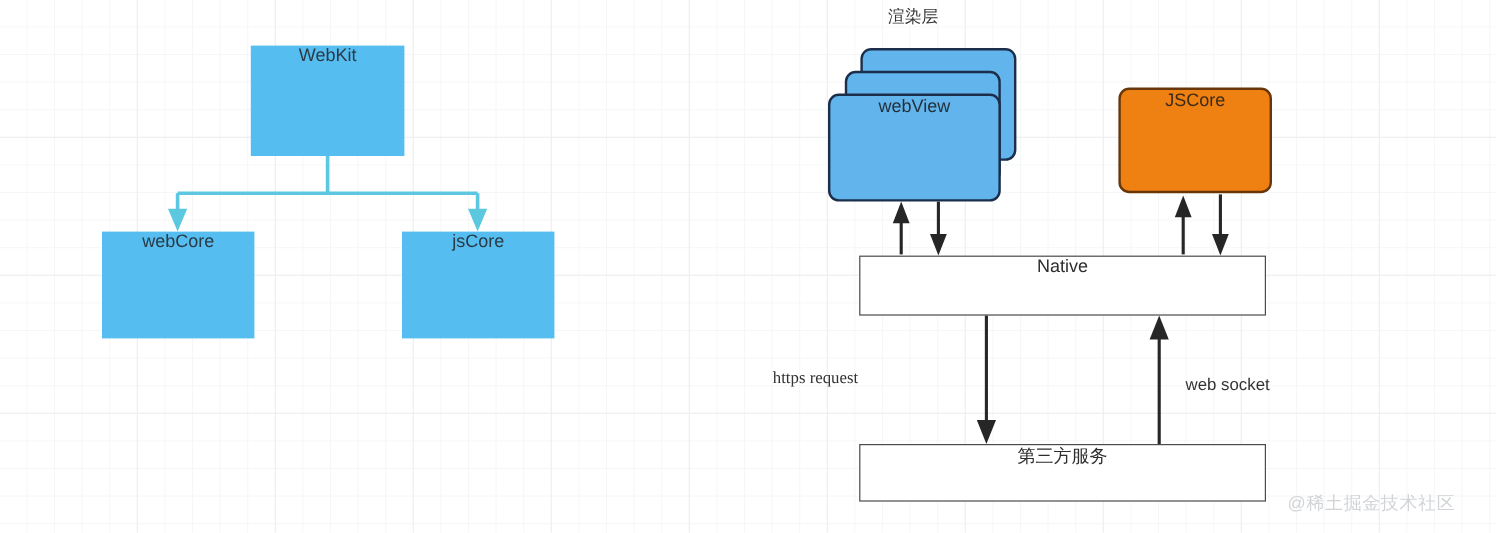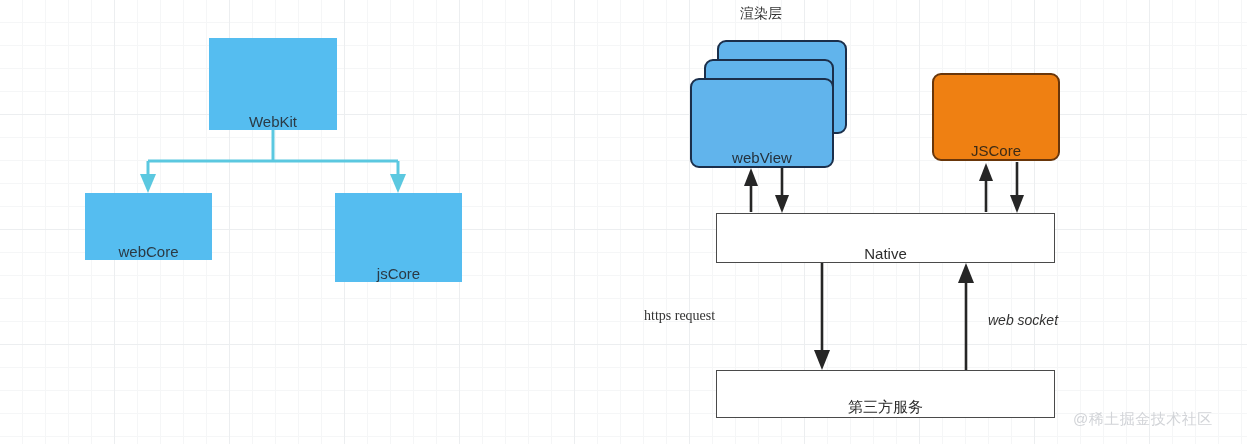--- a/index.html
+++ b/index.html
@@ -20,21 +20,21 @@
       linear-gradient(to bottom, #f5f6f7 1px, transparent 1px);
     background-size: 115px 115px, 115px 115px, 23px 23px, 23px 23px;
     background-position: -1px -1px, -1px -1px, -1px -1px, -1px -1px;
     font-family: "Liberation Sans", "DejaVu Sans", sans-serif;
   }
 
   .node {
     position: absolute;
     box-sizing: border-box;
     display: flex;
-    align-items: flex-end;
+    align-items: flex-start;
     justify-content: center;
     text-align: center;
   }
 
   
   .flat-blue {
     background: #55bdf0;
     color: #2b3a45;
     font-size: 15px;
   }
@@ -102,21 +102,21 @@
     <polygon points="148,193 140,174 156,174" fill="#5bc8e0"></polygon>
 
     <path d="M398,161 L398,178" stroke="#5bc8e0" stroke-width="3" fill="none"></path>
     <polygon points="398,193 390,174 406,174" fill="#5bc8e0"></polygon>
   </svg>
 
   <div class="node flat-blue" style="left:209px; top:38px; width:128px; height:92px;">
     <span>WebKit</span>
   </div>
 
-  <div class="node flat-blue" style="left:85px; top:193px; width:127px; height:67px;">
+  <div class="node flat-blue" style="left:85px; top:193px; width:127px; height:89px;">
     <span>webCore</span>
   </div>
 
   <div class="node flat-blue" style="left:335px; top:193px; width:127px; height:89px;">
     <span>jsCore</span>
   </div>
 
   <span class="label-text" style="left:740px; top:5px;">渲染层</span>
 
   <div class="node rounded-blue" style="left:717px; top:40px; width:130px; height:94px;"></div>
@@ -132,21 +132,21 @@
   <div class="node plain-box" style="left:716px; top:370px; width:339px; height:48px;">
     <span>第三方服务</span>
   </div>
 
   <div class="node plain-box" style="left:716px; top:213px; width:339px; height:50px;">
     <span>Native</span>
   </div>
 
   <span class="label-text" style="left:644px; top:308px;font-family:Liberation Serif, serif;">https request</span>
 
-  <span class="label-text" style="left:988px; top:312px;font-style:italic;">web socket</span>
+  <span class="label-text" style="left:988px; top:312px;">web socket</span>
 
   <svg class="overlay" viewBox="0 0 1247 444">
 
     <path d="M751,212 L751,178" stroke="#262626" stroke-width="2.6" fill="none"></path>
     <polygon points="751,168 744,186 758,186" fill="#262626"></polygon>
 
     <path d="M782,168 L782,203" stroke="#262626" stroke-width="2.6" fill="none"></path>
     <polygon points="782,213 775,195 789,195" fill="#262626"></polygon>
 
     <path d="M986,212 L986,173" stroke="#262626" stroke-width="2.6" fill="none"></path>

